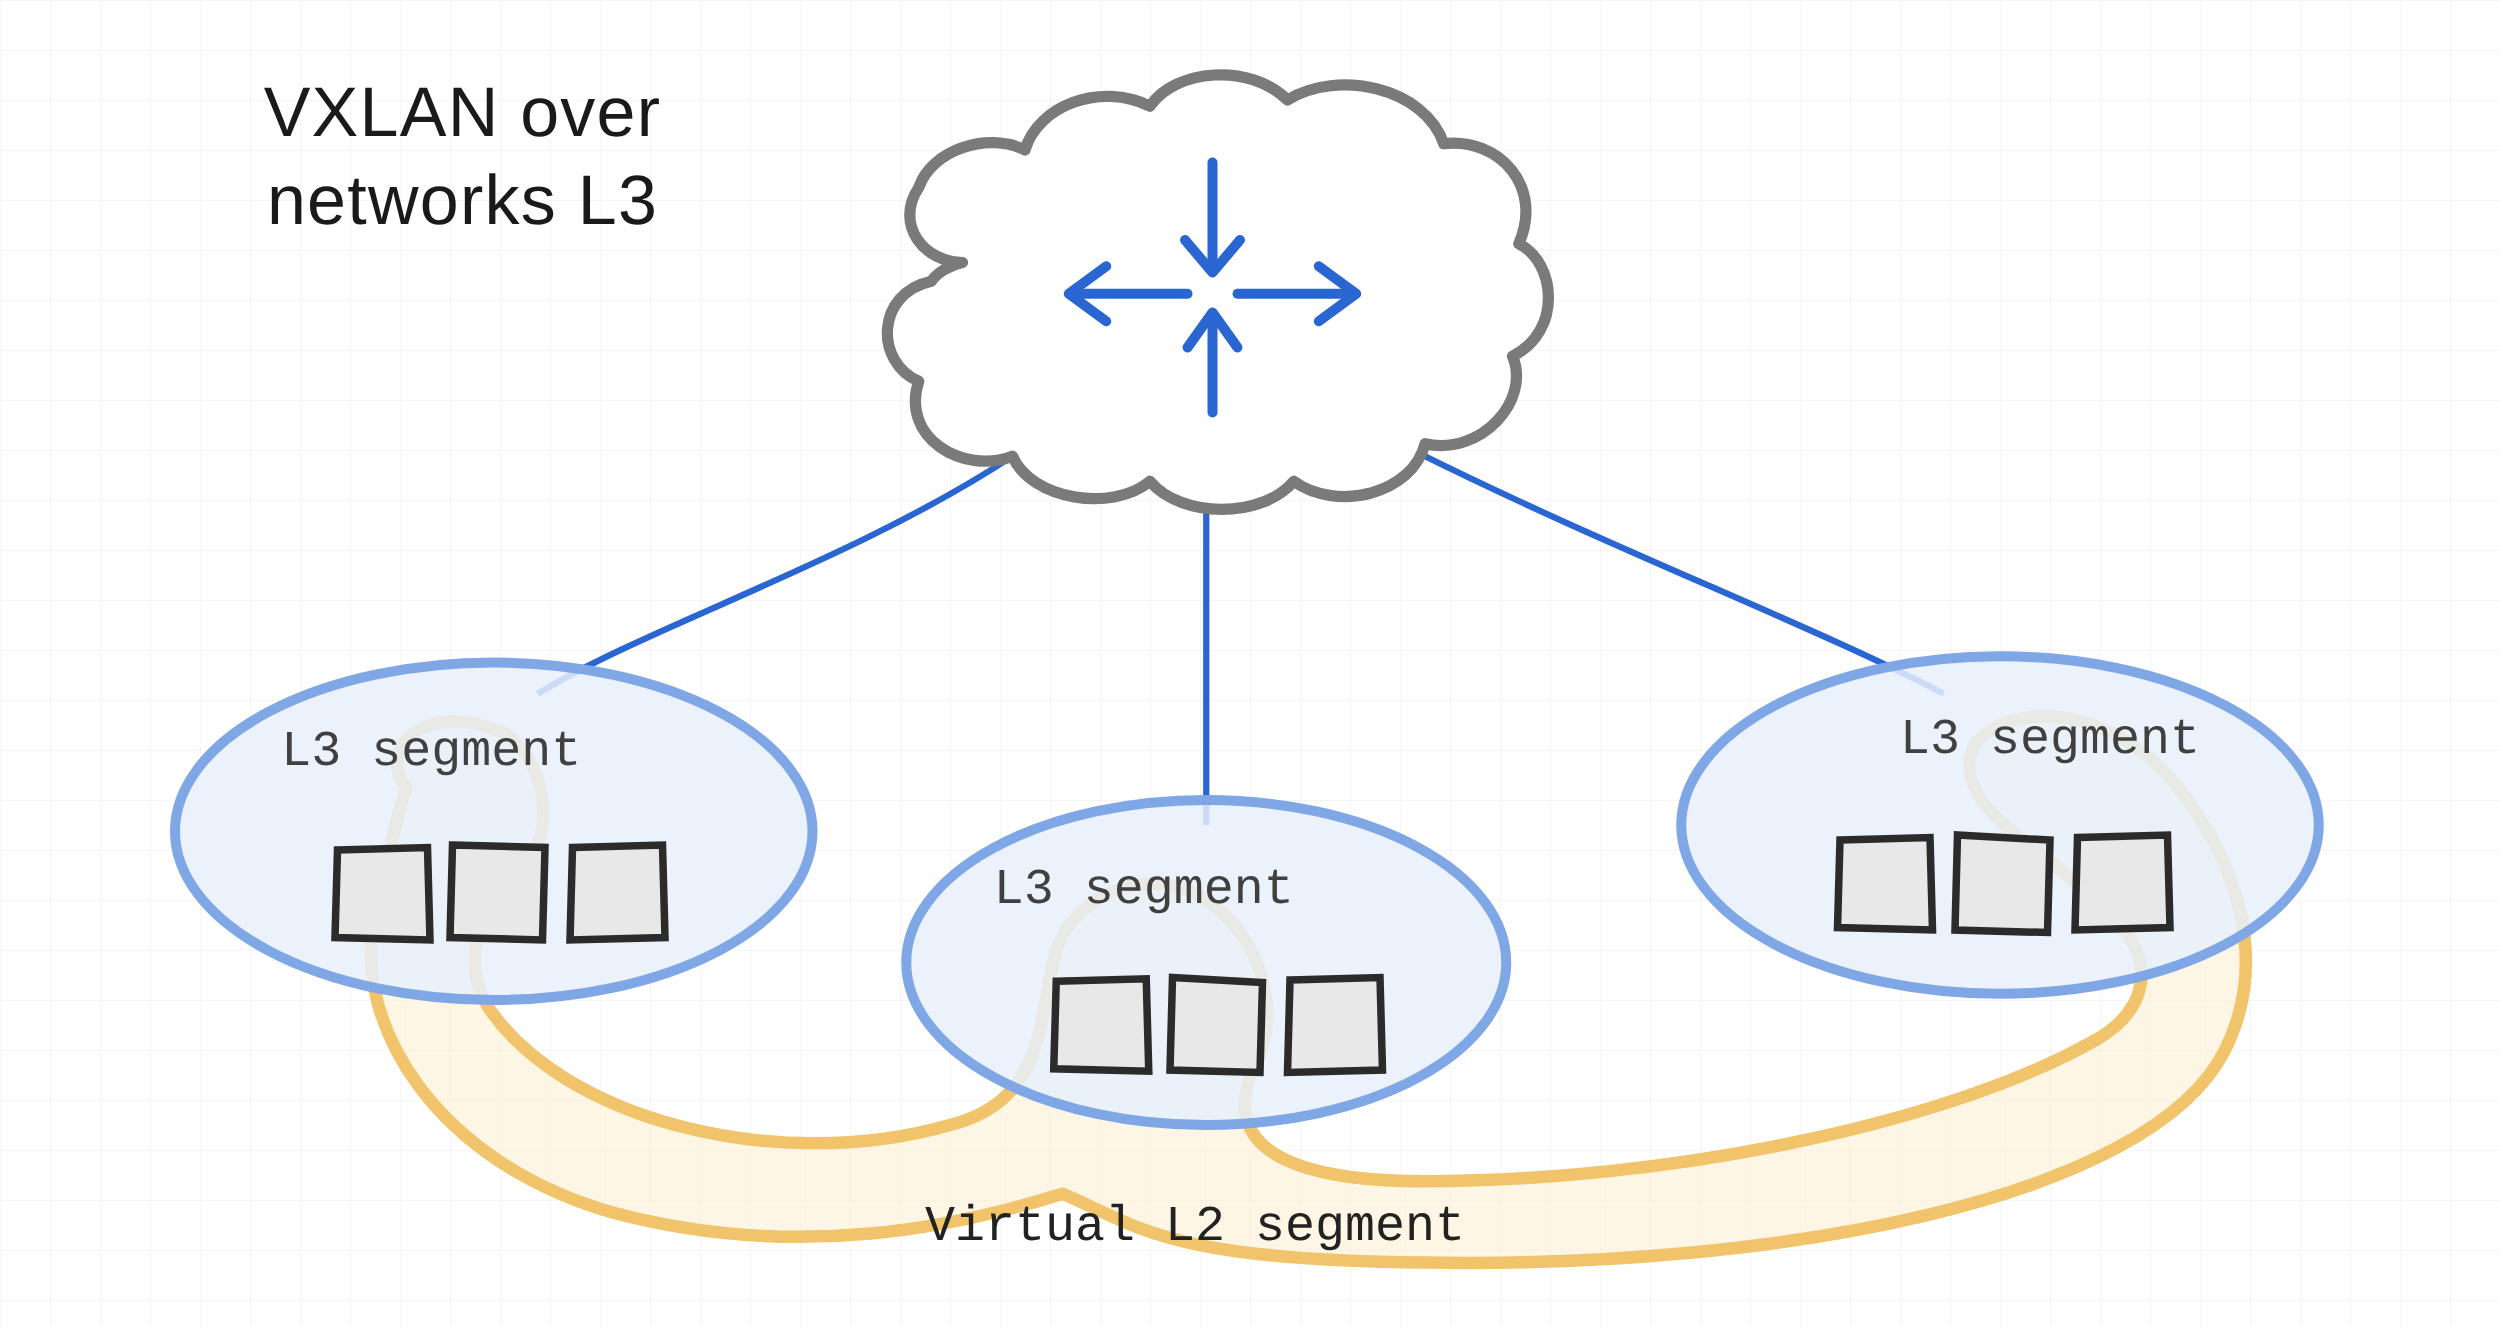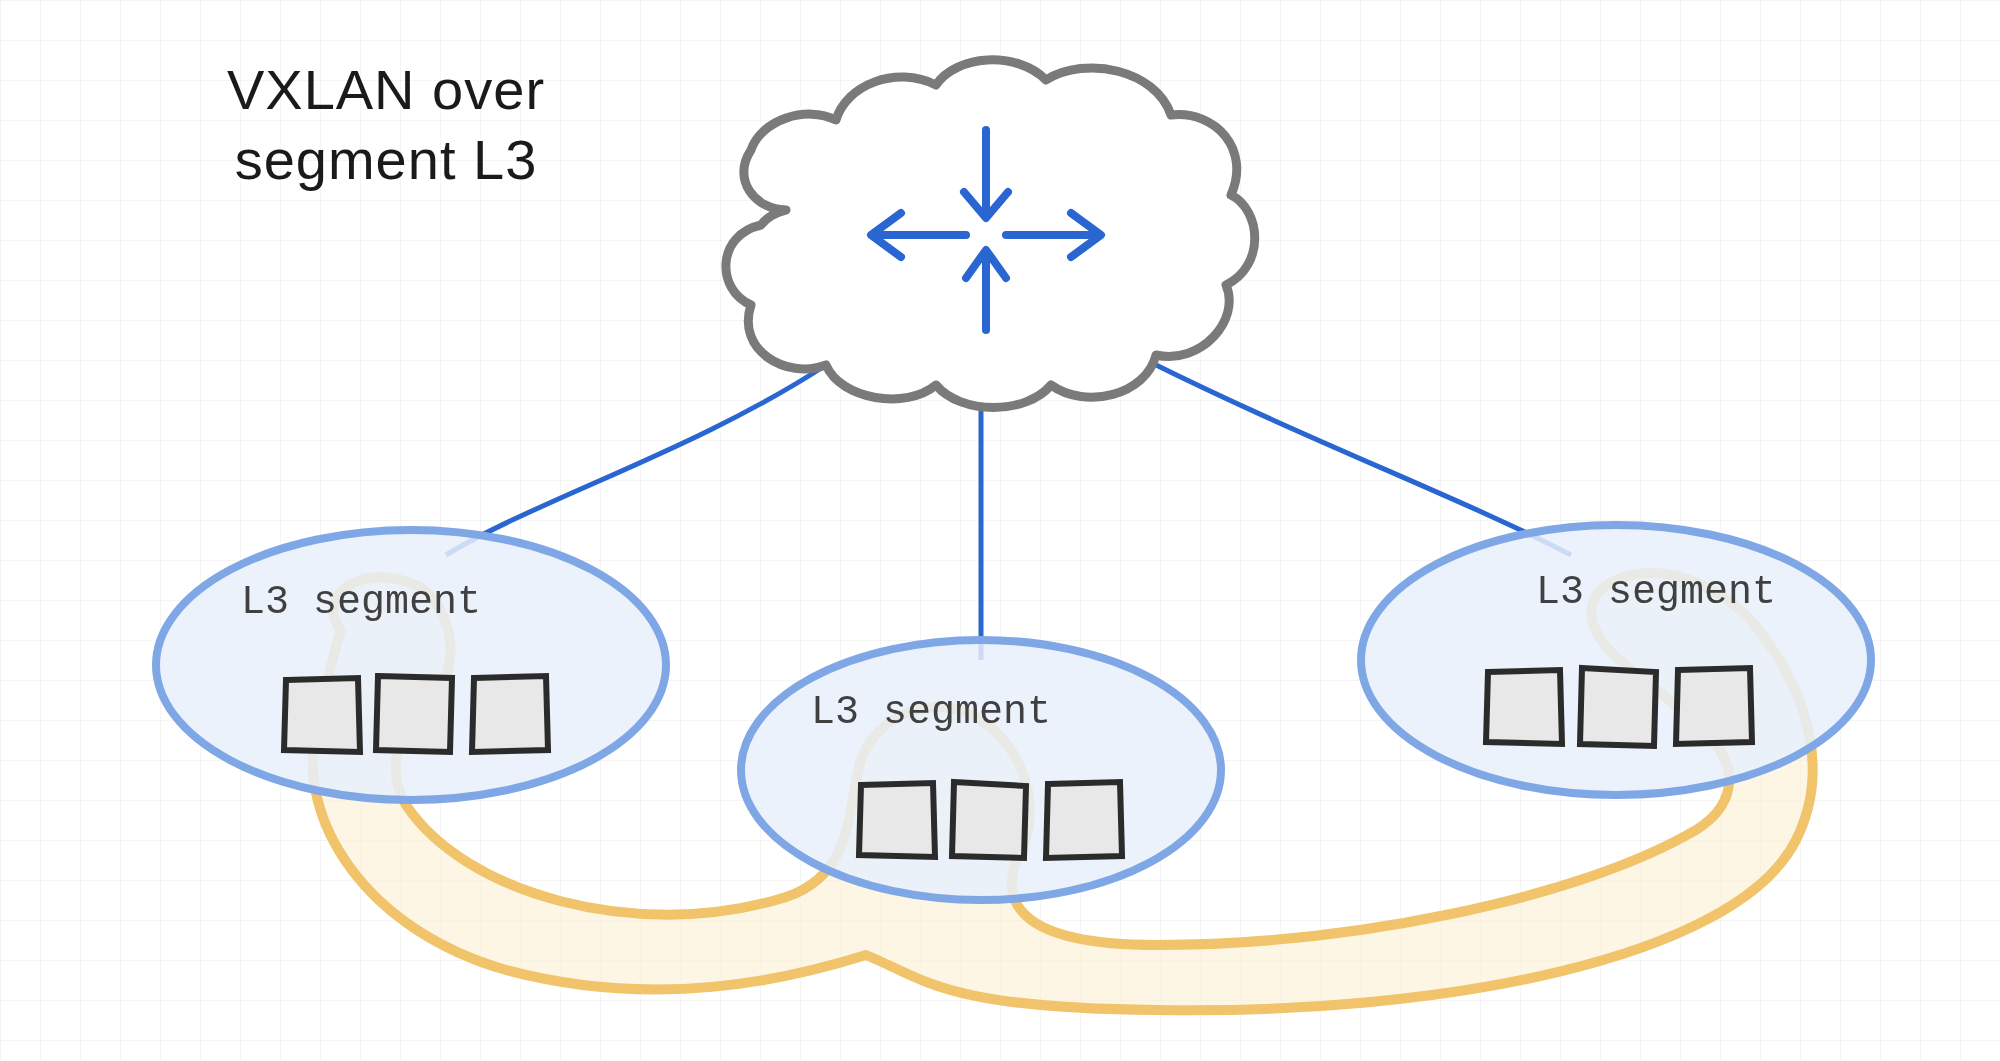--- a/index.html
+++ b/index.html
@@ -14,21 +14,20 @@
     position: absolute;
     inset: 0;
     background-image:
       linear-gradient(to right, rgba(0,0,0,0.04) 1px, transparent 1px),
       linear-gradient(to bottom, rgba(0,0,0,0.04) 1px, transparent 1px);
     background-size: 40px 40px;
   }
   .canvas {
     position: absolute;
     inset: 0;
-    margin-left: 16px;
   }
   .title {
     position: absolute;
     left: 140px;
     top: 55px;
     font-size: 56px;
     line-height: 1.25;
     color: #1a1a1a;
     text-align: center;
     width: 460px;
@@ -142,23 +141,24 @@
       <path d="M 1472 672 L 1544 670 L 1546 744 L 1470 742 Z"></path>
       <path d="M 1566 668 L 1640 672 L 1638 746 L 1564 744 Z"></path>
       <path d="M 1662 670 L 1734 668 L 1736 742 L 1660 744 Z"></path>
     </g>
   </g>
 
 </svg>
 
 <div class="title">
   <div>VXLAN over</div>
-  <div>segment L3</div>
+  <div>networks L3</div>
 </div>
 
 <div class="segment-label" style="left:225px; top:580px;">L3 segment</div>
 
 <div class="segment-label" style="left:795px; top:690px;">L3 segment</div>
 
 <div class="segment-label" style="left:1520px; top:570px;">L3 segment</div>
 
+<div class="virtual-label" style="left:740px; top:960px;">Virtual L2 segment</div>
 
 </div>
 
 </body></html>

